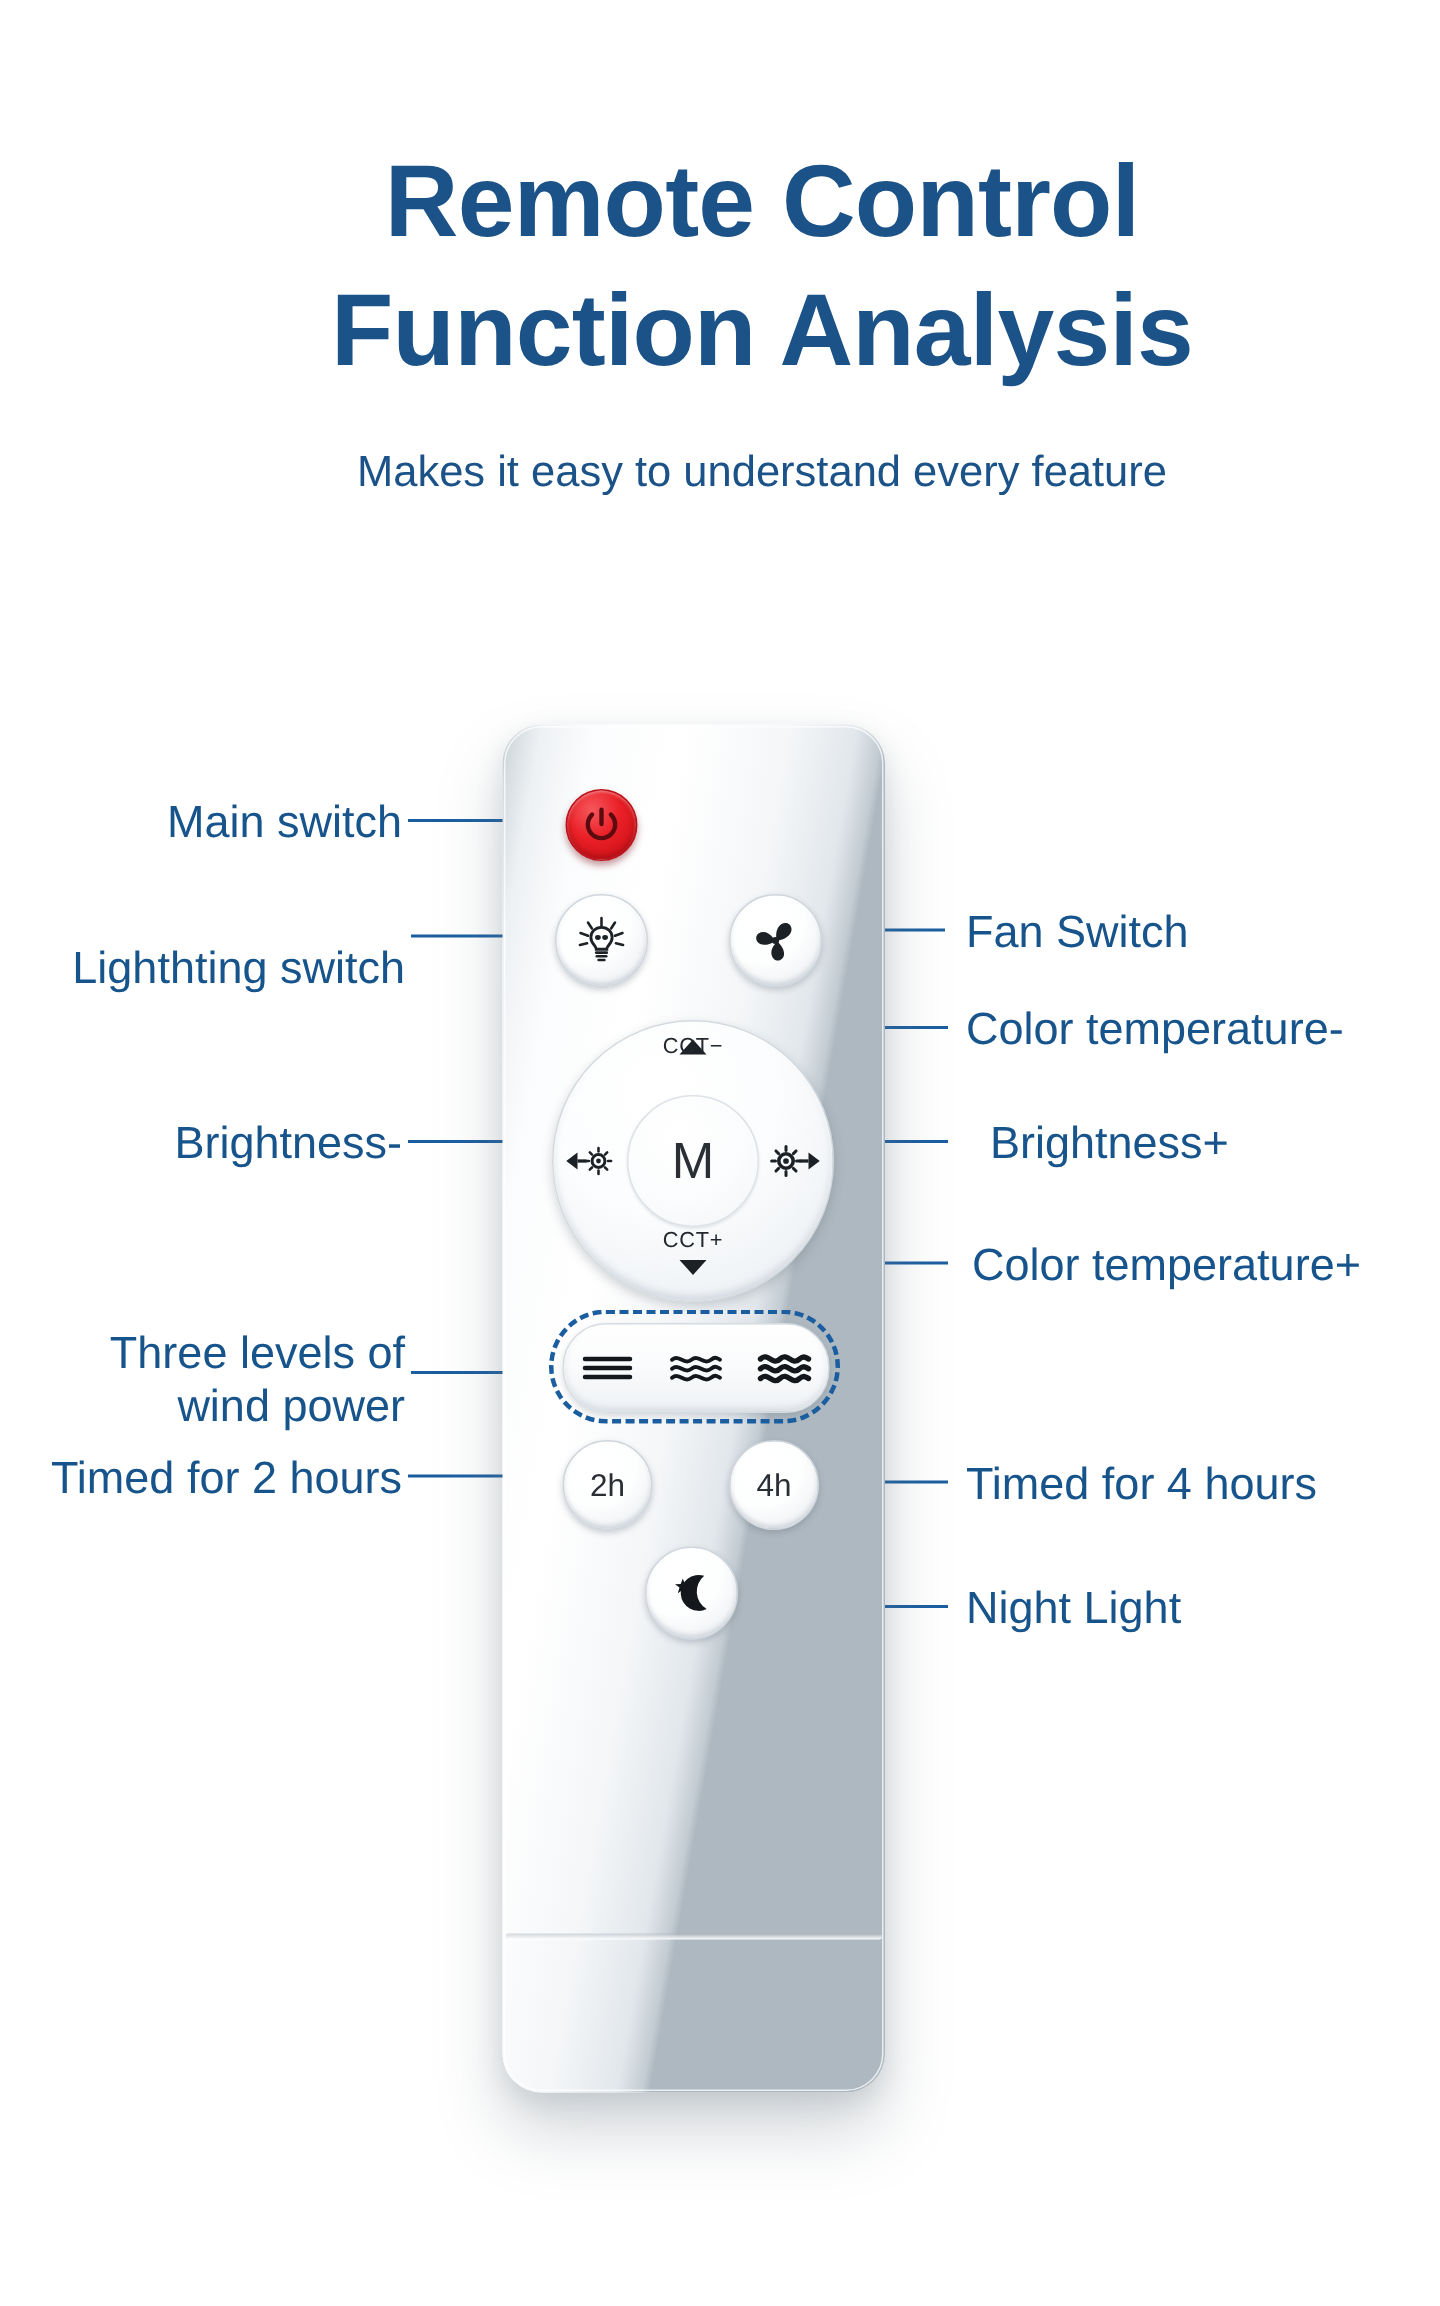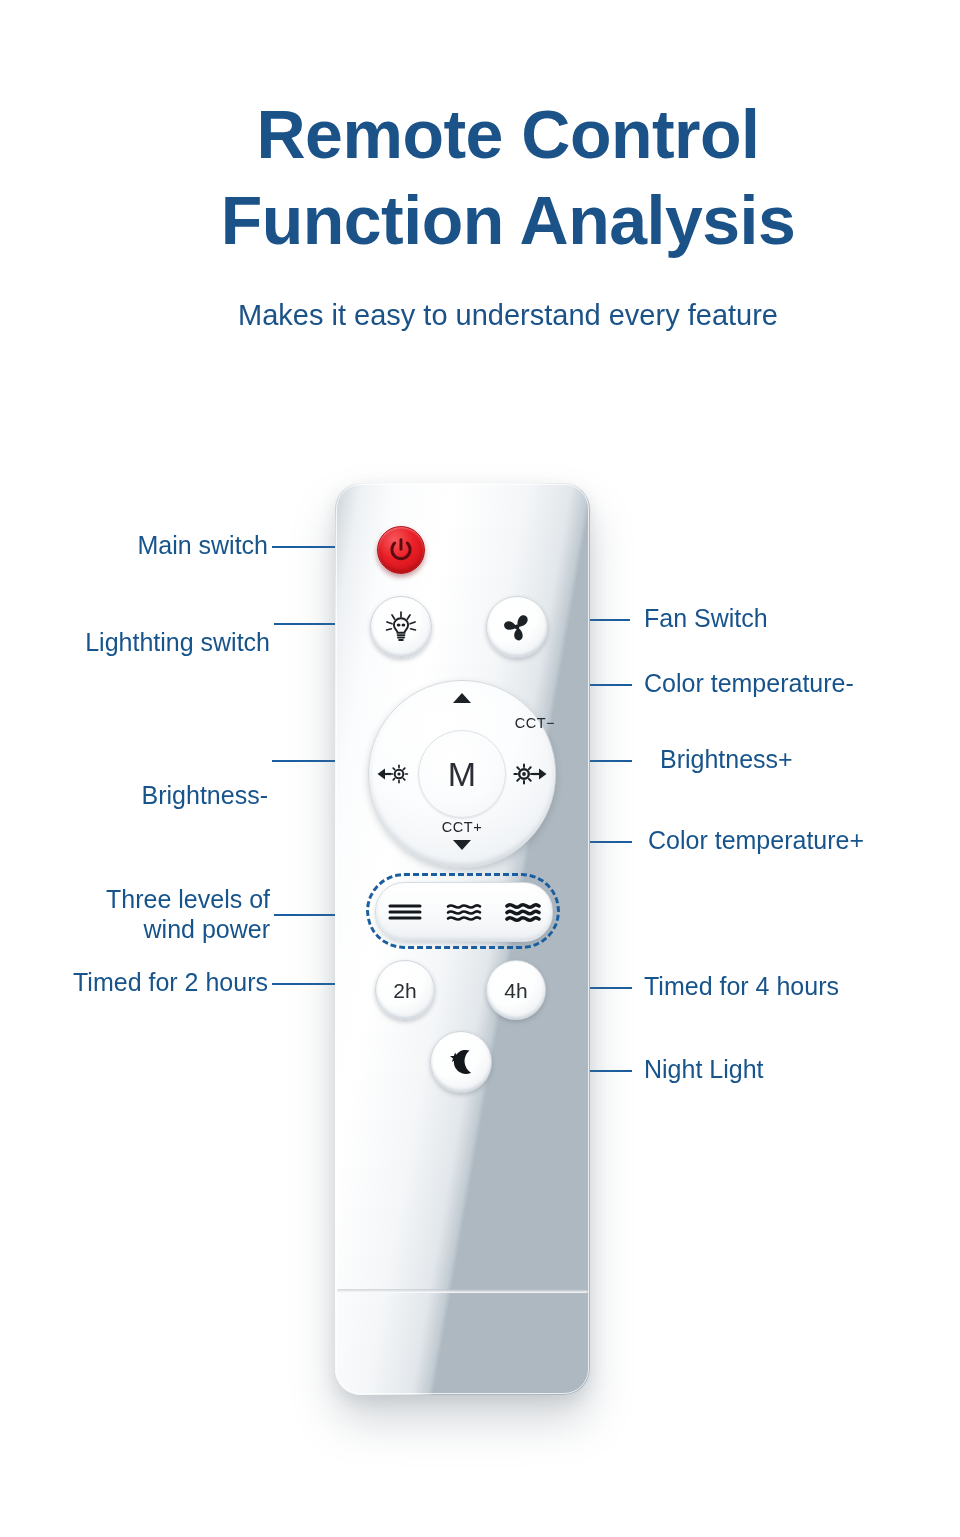--- a/index.html
+++ b/index.html
@@ -164,21 +164,21 @@
   .cct-label {
     position: absolute;
     left: 0;
     width: 186px;
     text-align: center;
     font-size: 14.5px;
     letter-spacing: 0.5px;
     color: #23282e;
     font-family: "Liberation Sans", sans-serif;
   }
-  .cct-top  { top: 34px; text-align: right; }
+  .cct-top  { top: 9px; }
   .cct-bot  { top: 138px; }
   .tri {
     position: absolute;
     left: 50%;
     transform: translateX(-50%);
     width: 0; height: 0;
   }
   .tri-up {
     top: 12px;
     border-left: 9px solid transparent;
@@ -237,21 +237,21 @@
   .hour-text {
     font-size: 21px;
     color: #2a2f35;
     font-family: "Liberation Sans", sans-serif;
     line-height: 1;
   }
 
   
   .callout {
     position: absolute;
-    font-size: 25px;
+    font-size: 30px;
     line-height: 1.18;
     color: #17548c;
     white-space: pre-line;
     font-family: "Liberation Sans", sans-serif;
   }
   .callout.left  { text-align: right; }
   .callout.right { text-align: left; }
 
   
   .leader {
@@ -429,21 +429,21 @@
           <path d="M13.2 9.4 L14.6 13.0 L18.4 13.1 L15.4 15.4 L16.5 19.1 L13.2 16.9 L9.9 19.1 L11.0 15.4 L8.0 13.1 L11.8 13.0 Z" fill="#14181c"></path>
         </svg>
       </span>
     </div>
 
     <div class="battery-seam"></div>
   </div>
 
   <div class="callout left" style="left:0px;   top:531px; width:268px;">Main switch</div>
   <div class="callout left" style="left:0px;   top:608px; width:270px;margin-top:20px;">Lighthting switch</div>
-  <div class="callout left" style="left:0px;   top:745px; width:268px;margin-top:36px;">Brightness-</div>
+  <div class="callout left" style="left:0px;   top:745px; width:268px;">Brightness-</div>
   <div class="callout left" style="left:0px;   top:885px; width:270px;">Three levels of
 wind power</div>
   <div class="callout left" style="left:0px;   top:968px; width:268px;">Timed for 2 hours</div>
 
   <div class="callout right" style="left:644px; top:669px; width:310px;">Color temperature-</div>
   <div class="callout right" style="left:644px; top:604px; width:300px;">Fan Switch</div>
   <div class="callout right" style="left:644px; top:745px; width:300px;margin-left:16px;">Brightness+</div>
   <div class="callout right" style="left:648px; top:826px; width:312px;">Color temperature+</div>
   <div class="callout right" style="left:644px; top:972px; width:300px;">Timed for 4 hours</div>
   <div class="callout right" style="left:644px; top:1055px; width:300px;">Night Light</div>

